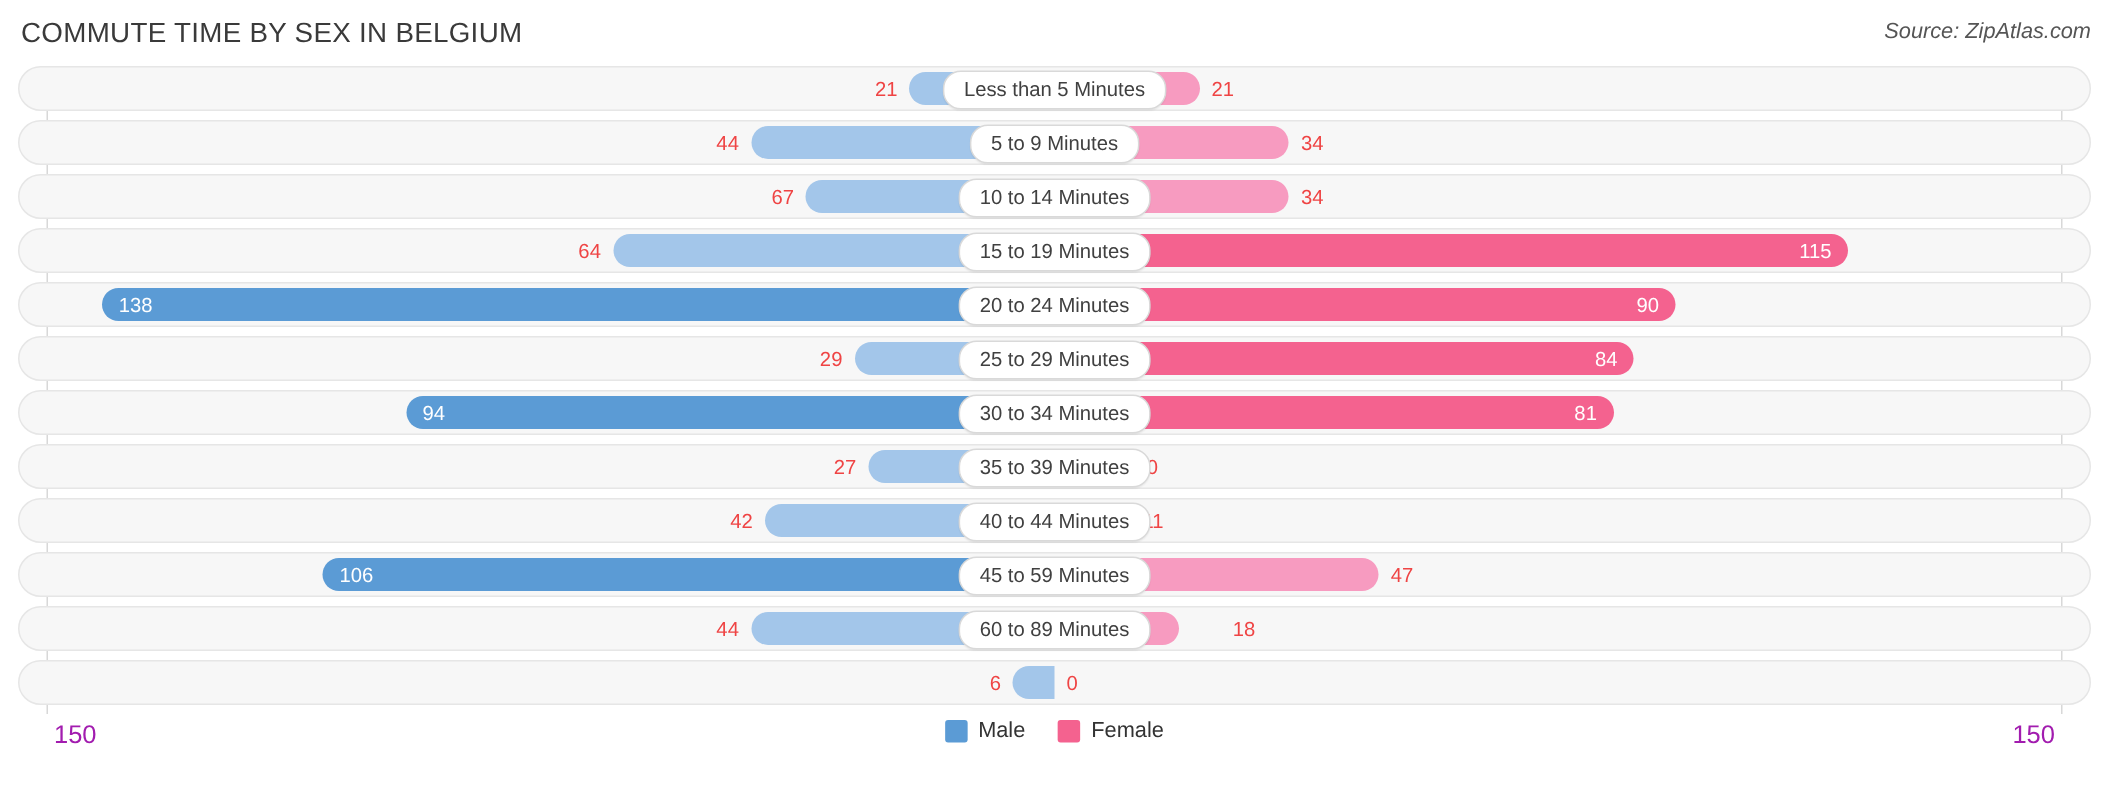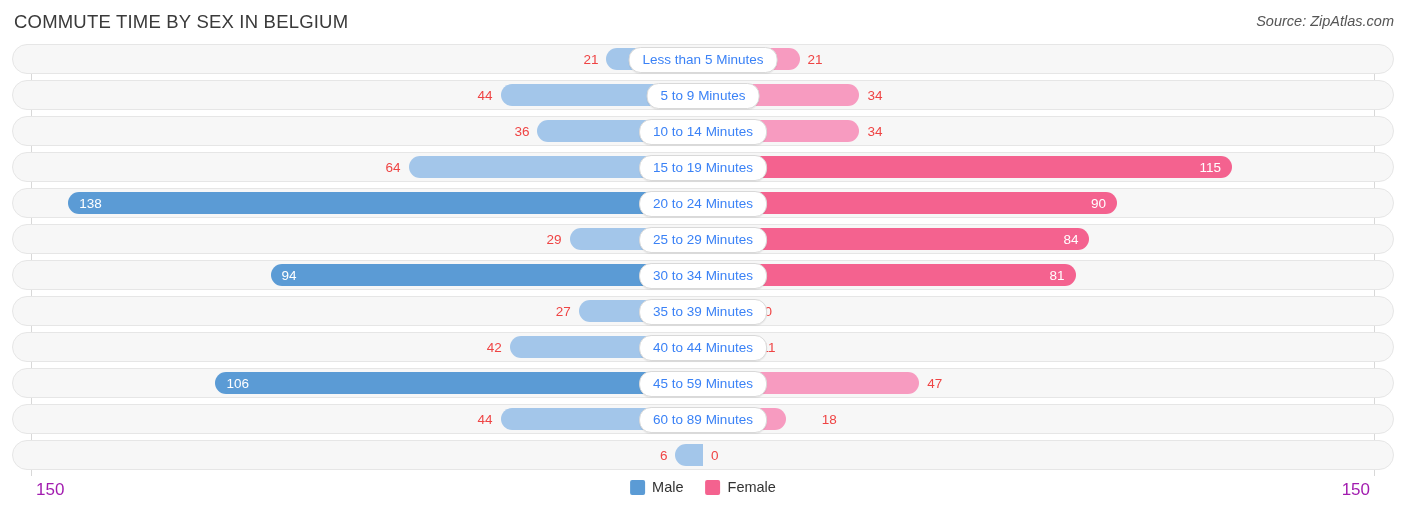--- a/index.html
+++ b/index.html
@@ -117,21 +117,21 @@
     top: 2px;
     left: 50%;
     transform: translateX(-50%);
     height: 24px;
     line-height: 23px;
     padding: 0 13px;
     background: #ffffff;
     border: 1px solid #d9d9d9;
     border-radius: 12px;
     font-size: 13.5px;
-    color: #3b82f6;
+    color: #404040;
     white-space: nowrap;
     z-index: 3;
     box-shadow: 0 1px 1px rgba(0,0,0,0.06);
   }
 
   
   .footer {
     position: relative;
     height: 40px;
     margin: 0 12px;
@@ -190,21 +190,21 @@
       <div class="row">
         <div class="bar male" style="width: 14.6667%;"></div>
         <div class="bar female" style="width: 11.3333%;"></div>
         <div class="val male-out" style="right: calc(64.6667% + 8px);">44</div>
         <div class="val female-out" style="left: calc(61.3333% + 8px);">34</div>
         <div class="center-pill">5 to 9 Minutes</div>
       </div>
       <div class="row">
         <div class="bar male" style="width: 12%;"></div>
         <div class="bar female" style="width: 11.3333%;"></div>
-        <div class="val male-out" style="right: calc(62% + 8px);">36</div>
+        <div class="val male-out" style="right: calc(62% + 8px);">67</div>
         <div class="val female-out" style="left: calc(61.3333% + 8px);">34</div>
         <div class="center-pill">10 to 14 Minutes</div>
       </div>
       <div class="row">
         <div class="bar male" style="width: 21.3333%;"></div>
         <div class="bar female hi" style="width: 38.3333%;"></div>
         <div class="val male-out" style="right: calc(71.3333% + 8px);">64</div>
         <div class="val inside" style="right: calc(11.6667% + 11px);">115</div>
         <div class="center-pill">15 to 19 Minutes</div>
       </div>

